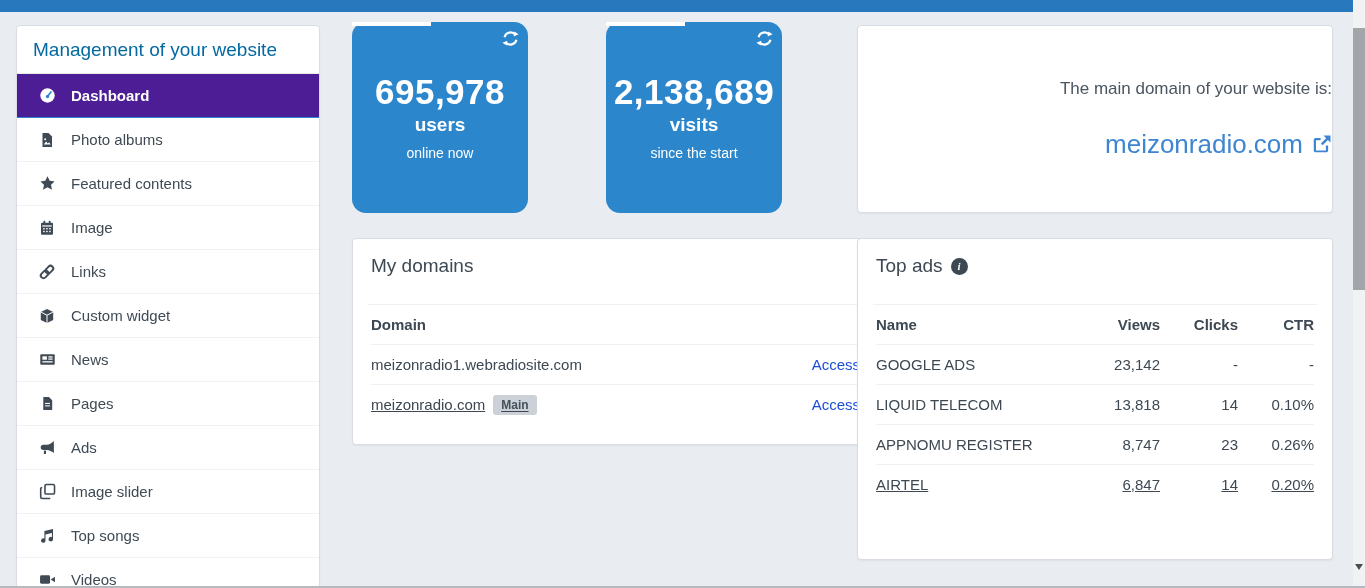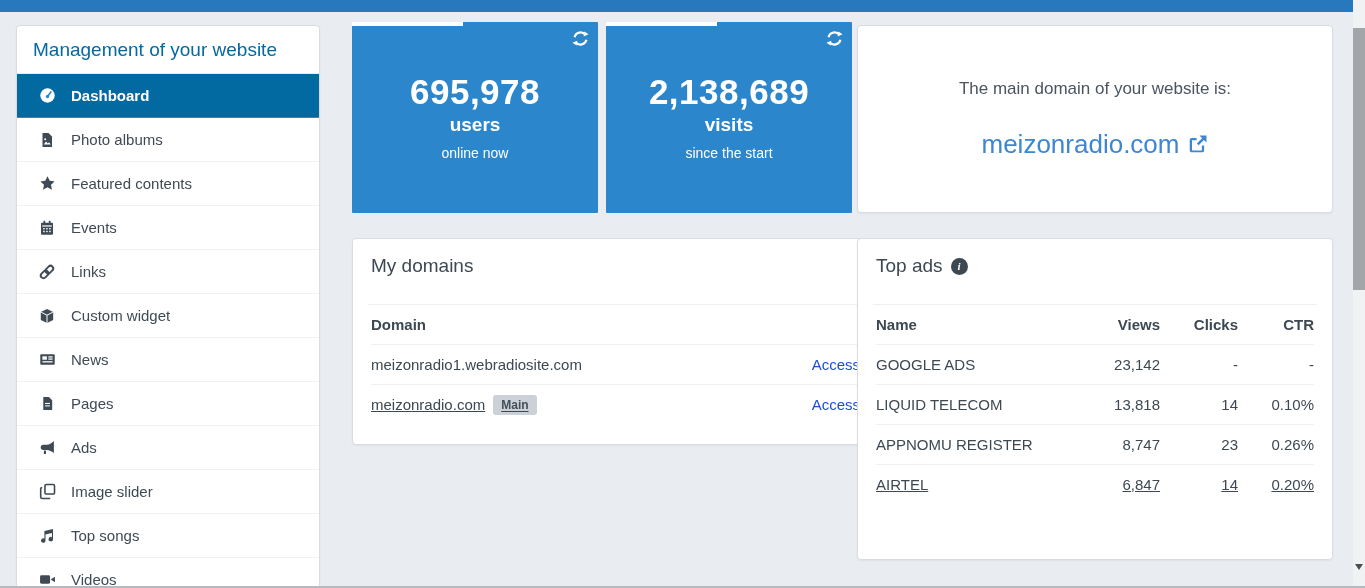--- a/index.html
+++ b/index.html
@@ -20,32 +20,32 @@
   
   .sidebar { left:16px; top:25px; width:304px; height:563px; overflow:hidden; border-radius:4px 4px 0 0; }
   .sidebar-title { padding:13px 16px; font-size:19px; color:#0369a1; border-bottom:1px solid #e8eaee; height:48px; }
   .side-item {
     display:flex; align-items:center; gap:15px; height:44px;
     padding:0 16px 0 21px; font-size:15px; color:#3f4a54;
     border-bottom:1px solid #f0f2f4; cursor:pointer;
   }
   .side-item .ic { width:18px; height:17px; display:flex; align-items:center; justify-content:center; flex:none; }
   .side-item svg { display:block; }
-  .side-item.active { background:#0369a1; color:#fff; font-weight:bold; border-bottom-color:#2b86cc; }
-
-  
-  .stat { position:absolute; top:22px; width:246px; height:191px; background:#2b86cc; border-radius:1px; color:#fff; text-align:center; }
+  .side-item.active { background:#4c1d95; color:#fff; font-weight:bold; border-bottom-color:#2b86cc; }
+
+  
+  .stat { position:absolute; top:22px; width:176px; height:191px; background:#2b86cc; border-radius:14px; color:#fff; text-align:center; }
   .stat-indicator { position:absolute; top:0; left:0; width:45%; height:4px; background:#fff; }
   .refresh-btn { position:absolute; top:8px; right:9px; background:none; border:none; color:#fff; cursor:pointer; padding:0; }
   .stat-value { margin-top:52px; font-size:35px; font-weight:bold; line-height:1.05; letter-spacing:.5px; }
   .stat-label { font-size:19px; font-weight:bold; margin-top:3px; }
   .stat-sub { font-size:14px; margin-top:9px; }
 
   
-  .domain-card { left:857px; top:25px; width:476px; height:188px; display:flex; flex-direction:column; align-items:center; justify-content:center; gap:30px; }
+  .domain-card { left:857px; top:25px; width:476px; height:188px; display:flex; flex-direction:column; align-items:flex-end; justify-content:center; gap:30px; }
   .domain-caption { font-size:17px; color:#4a5560; }
   .domain-link { font-size:26px; color:#3e86d2; text-decoration:none; display:inline-flex; align-items:center; gap:9px; cursor:pointer; }
 
   
   .panel-title { padding:16px 18px 27px; font-size:19px; color:#3d4852; display:flex; align-items:center; gap:8px; }
   .panel-body { margin:0 15px; border-top:1px solid #eef0f2; padding:0 3px; }
   table { width:100%; border-collapse:collapse; }
   th, td { font-size:15px; color:#3d4852; padding:11px 0; }
   th { font-weight:bold; text-align:left; border-bottom:1px solid #eef0f2; }
   td { border-bottom:1px solid #eef0f2; }
@@ -124,21 +124,21 @@
           <g fill="#fff">
             <rect x="4.2" y="8" width="1.5" height="1.4"></rect>
             <rect x="7.2" y="8" width="1.5" height="1.4"></rect>
             <rect x="10.2" y="8" width="1.5" height="1.4"></rect>
             <rect x="4.2" y="10.8" width="1.5" height="1.4"></rect>
             <rect x="7.2" y="10.8" width="1.5" height="1.4"></rect>
             <rect x="10.2" y="10.8" width="1.5" height="1.4"></rect>
           </g>
         </svg>
     </span>
-    <span>Events</span>
+    <span>Image</span>
   </div>
 
   <div class="side-item">
     <span class="ic">
       <svg width="18" height="18" viewBox="0 0 16 16" fill="none" stroke="currentColor" stroke-width="1.7">
           <g transform="rotate(-45 8 8)">
             <rect x="1.2" y="5.6" width="7.6" height="4.8" rx="2.4"></rect>
             <rect x="7.2" y="5.6" width="7.6" height="4.8" rx="2.4"></rect>
           </g>
         </svg>

